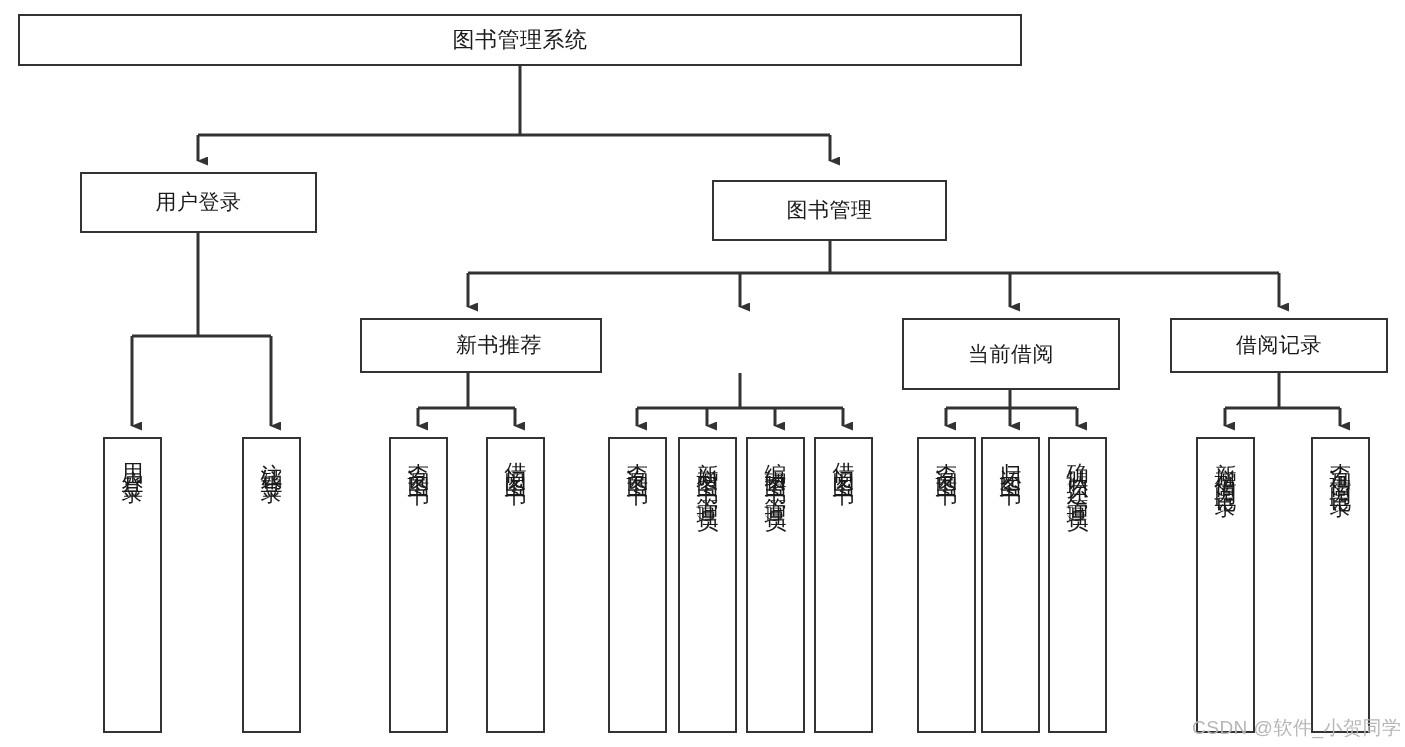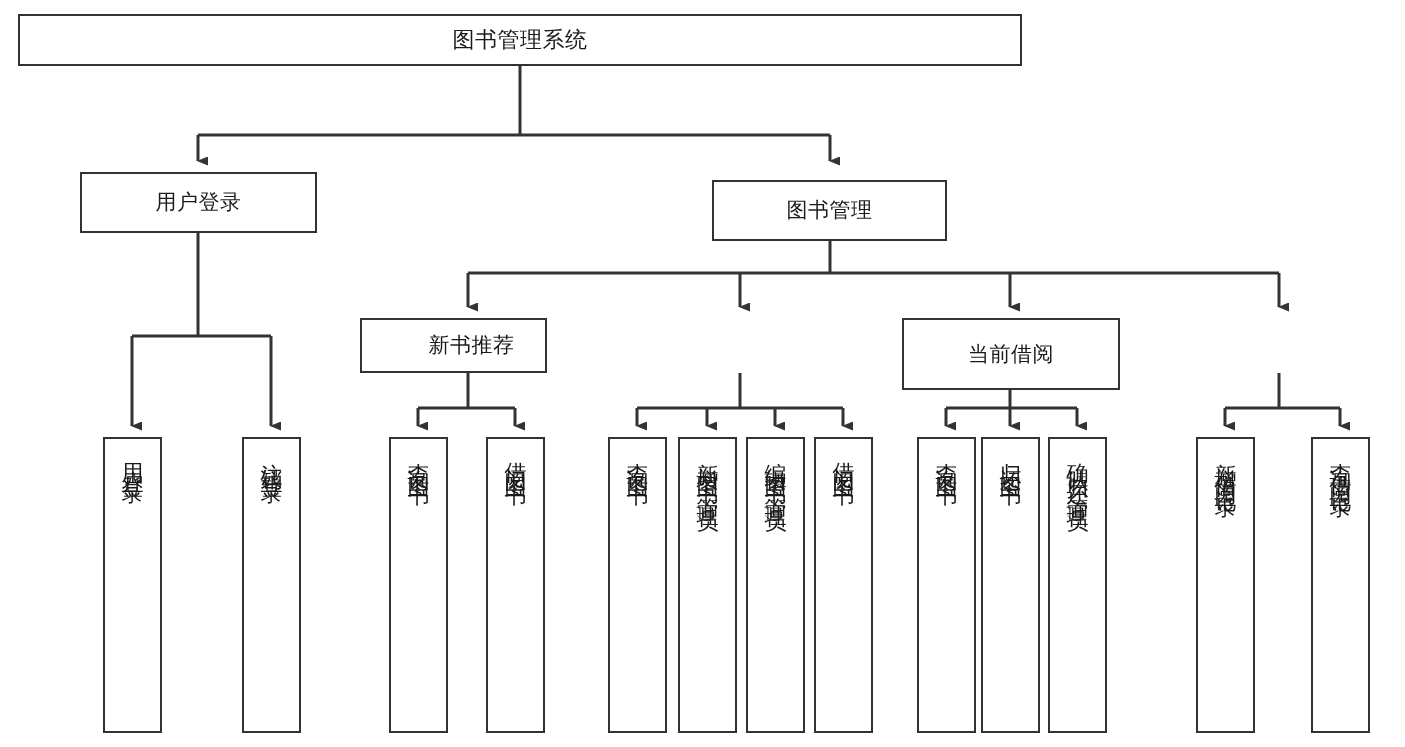--- a/index.html
+++ b/index.html
@@ -119,25 +119,28 @@
     <span class="label">图书管理系统</span>
   </div>
 
   <div class="node horiz" style="left:80px;top:172px;width:237px;height:61px;">
     <span class="label">用户登录</span>
   </div>
   <div class="node horiz" style="left:712px;top:172px;width:235px;height:61px;margin-top:8px;">
     <span class="label">图书管理</span>
   </div>
 
-  <div class="node horiz" style="left:360px;top:318px;width:187px;height:55px;padding-left:36px;">
+  <div class="node horiz" style="left:360px;top:318px;width:242px;height:55px;padding-left:36px;">
     <span class="label">新书推荐</span>
   </div>
   <div class="node horiz" style="left:902px;top:318px;width:218px;height:72px;">
     <span class="label">当前借阅</span>
+  </div>
+  <div class="node horiz" style="left:1170px;top:318px;width:218px;height:55px;">
+    <span class="label">借阅记录</span>
   </div>
 
   <div class="node vert" style="left:103px;top:437px;width:59px;height:296px;">
     <span class="label">用户登录</span>
   </div>
   <div class="node vert" style="left:242px;top:437px;width:59px;height:296px;">
     <span class="label">注销登录</span>
   </div>
 
   <div class="node vert" style="left:389px;top:437px;width:59px;height:296px;">
@@ -170,14 +173,15 @@
     <span class="label">确认归还（管理员）</span>
   </div>
 
   <div class="node vert" style="left:1196px;top:437px;width:59px;height:296px;">
     <span class="label">新增借阅记录</span>
   </div>
   <div class="node vert" style="left:1311px;top:437px;width:59px;height:296px;">
     <span class="label">查询借阅记录</span>
   </div>
 
+  <div class="watermark" style="left:1192px;top:715px;">CSDN @软件_小贺同学</div>
 
 </div>
 
 </body></html>

